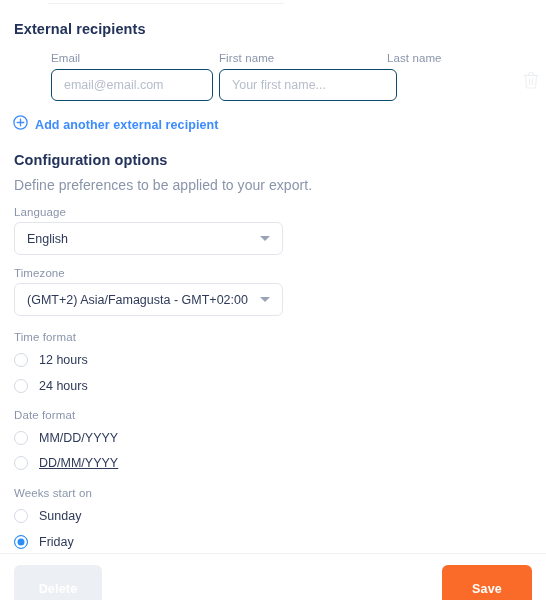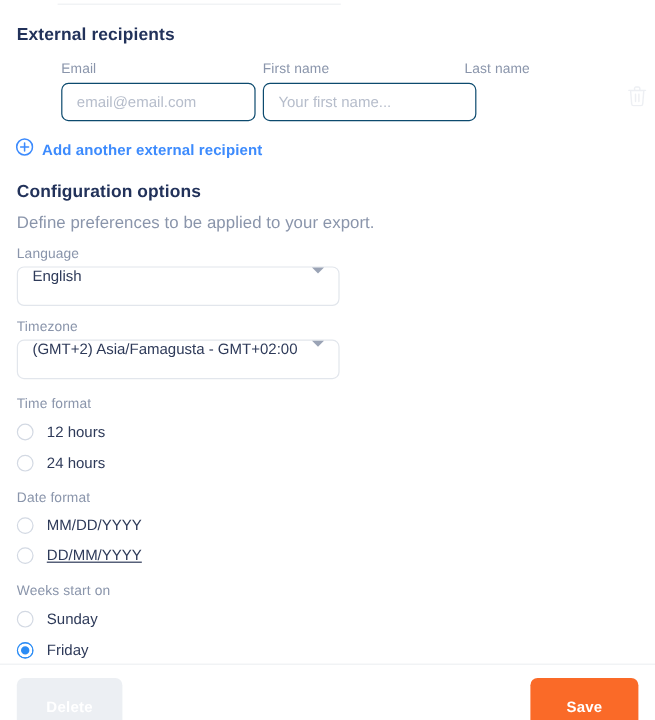--- a/index.html
+++ b/index.html
@@ -136,21 +136,21 @@
   #tz-label   { position: absolute; left: 14px; top: 267px; }
 
   .select-box {
     position: absolute;
     box-sizing: border-box;
     height: 33px;
     border: 1px solid #e2e6ec;
     border-radius: 6px;
     background: #ffffff;
     display: flex;
-    align-items: flex-start;
+    align-items: center;
     padding: 0 12px;
     cursor: pointer;
   }
   .select-box .value {
     flex: 1;
     font-size: 12.5px;
     color: #2e3a59;
     white-space: nowrap;
     overflow: hidden;
   }

